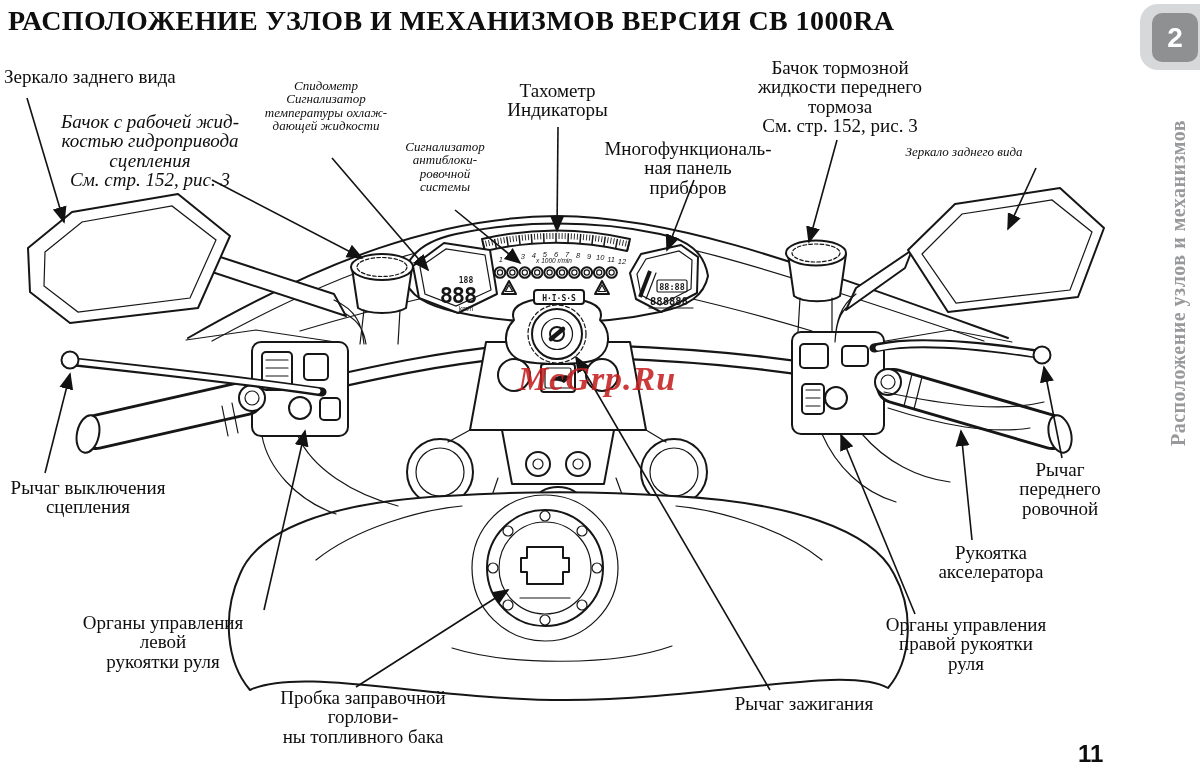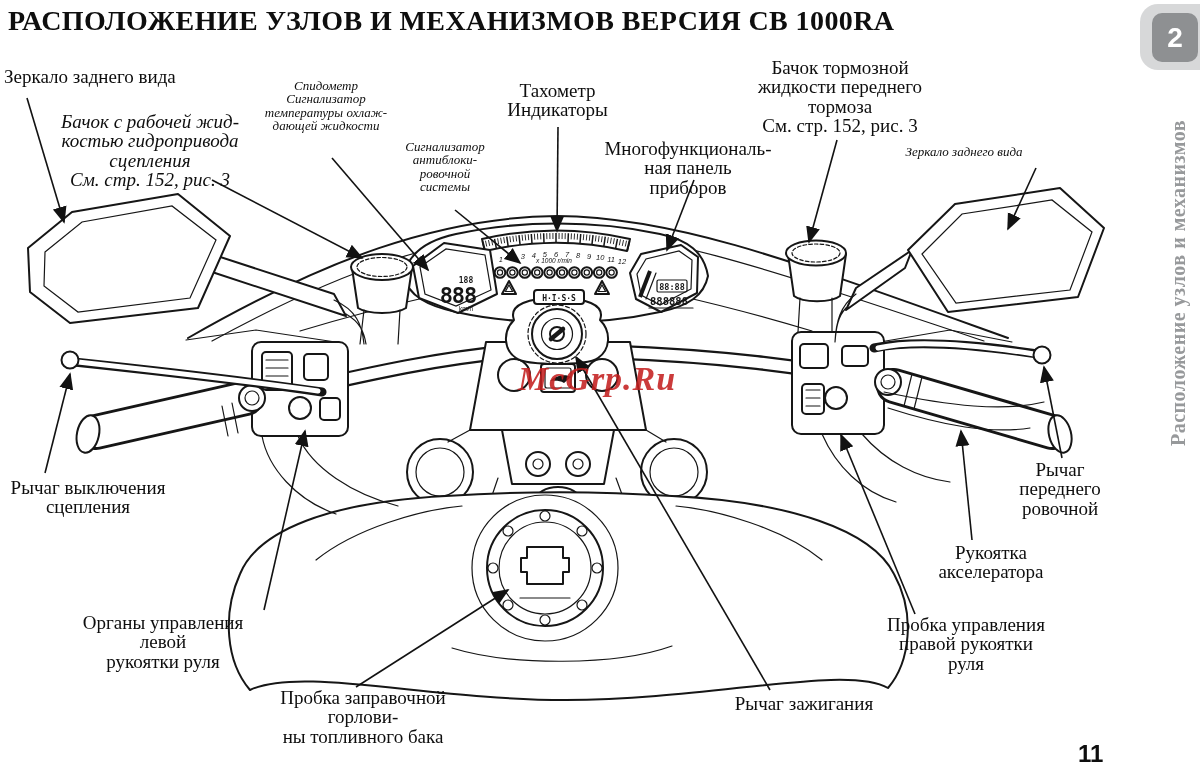--- a/index.html
+++ b/index.html
@@ -370,21 +370,21 @@
 тормоза
 См. стр. 152, рис. 3</div>
   <div class="callout sm" style="left:884px;top:145px;width:160px;">Зеркало заднего вида</div>
   <div class="callout" style="left:2px;top:478px;width:172px;">Рычаг выключения
 сцепления</div>
   <div class="callout" style="left:248px;top:688px;width:230px;">Пробка заправочной горлови-
 ны топливного бака</div>
   <div class="callout" style="left:58px;top:613px;width:210px;">Органы управления левой
 рукоятки руля</div>
   <div class="callout" style="left:728px;top:694px;width:152px;">Рычаг зажигания</div>
-  <div class="callout" style="left:885px;top:615px;width:162px;">Пробка управления
+  <div class="callout" style="left:885px;top:615px;width:162px;">Органы управления
 правой рукоятки
 руля</div>
   <div class="callout" style="left:932px;top:543px;width:118px;">Рукоятка
 акселератора</div>
   <div class="callout" style="left:1010px;top:460px;width:100px;">Рычаг
 переднего
 ровочной</div>
 
   <div class="side-tab">
     <div class="side-badge">2</div>

